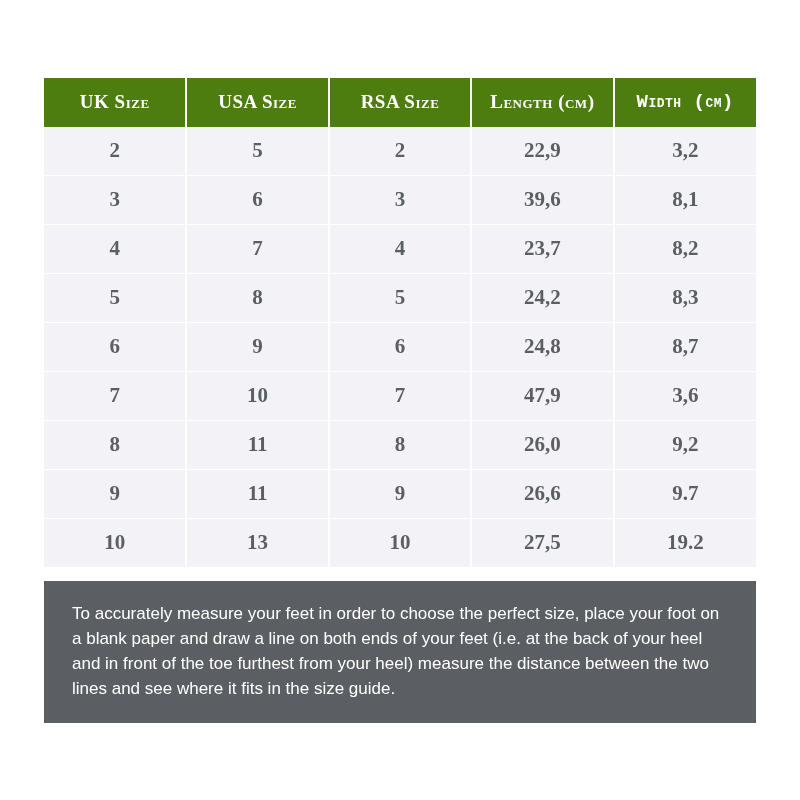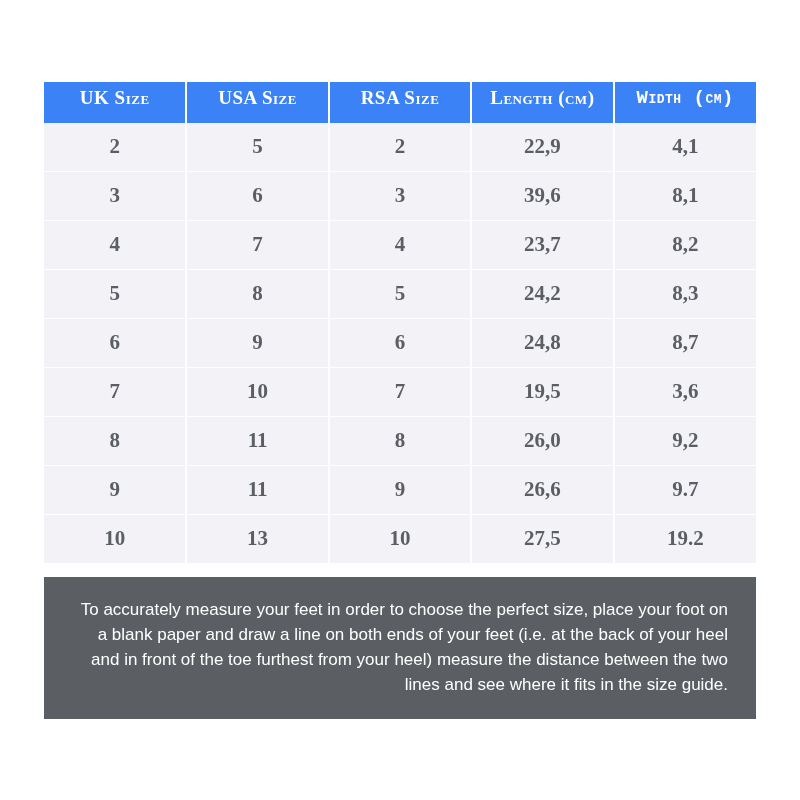--- a/index.html
+++ b/index.html
@@ -29,28 +29,28 @@
     width: 712px;
   }
 
   table.size-table {
     width: 100%;
     border-collapse: collapse;
     table-layout: fixed;
   }
 
   table.size-table thead th {
-    background: #3b82f6;
+    background: #4d7c0f;
     color: #ffffff;
     font-family: "Liberation Serif", serif;
     font-variant: small-caps;
     font-weight: bold;
     font-size: 19px;
     letter-spacing: 0.5px;
-    padding: 5px 4px 14px;
+    padding: 13px 4px 14px;
     text-align: center;
     border-right: 2px solid #ffffff;
     white-space: nowrap;
   }
   table.size-table thead th:last-child {
     border-right: none;
     font-family: Liberation Mono, monospace;
   }
 
   table.size-table tbody td {
@@ -73,21 +73,21 @@
 
   .note {
     margin-top: 14px;
     width: 712px;
     box-sizing: border-box;
     background: #5b5f63;
     color: #ffffff;
     font-family: "Liberation Sans", sans-serif;
     font-size: 17px;
     line-height: 25px;
-    text-align: right;
+    text-align: left;
     padding: 20px 28px 22px;
   }
 </style>
 </head>
 <body>
 
 <div class="page">
 
   <div class="chart-wrap">
     <table class="size-table">
@@ -99,21 +99,21 @@
           <th>Length (cm)</th>
           <th>Width (cm)</th>
         </tr>
       </thead>
       <tbody>
         <tr>
           <td>2</td>
           <td>5</td>
           <td>2</td>
           <td>22,9</td>
-          <td>4,1</td>
+          <td>3,2</td>
         </tr>
         <tr>
           <td>3</td>
           <td>6</td>
           <td>3</td>
           <td>39,6</td>
           <td>8,1</td>
         </tr>
         <tr>
           <td>4</td>
@@ -133,21 +133,21 @@
           <td>6</td>
           <td>9</td>
           <td>6</td>
           <td>24,8</td>
           <td>8,7</td>
         </tr>
         <tr>
           <td>7</td>
           <td>10</td>
           <td>7</td>
-          <td>19,5</td>
+          <td>47,9</td>
           <td>3,6</td>
         </tr>
         <tr>
           <td>8</td>
           <td>11</td>
           <td>8</td>
           <td>26,0</td>
           <td>9,2</td>
         </tr>
         <tr>

